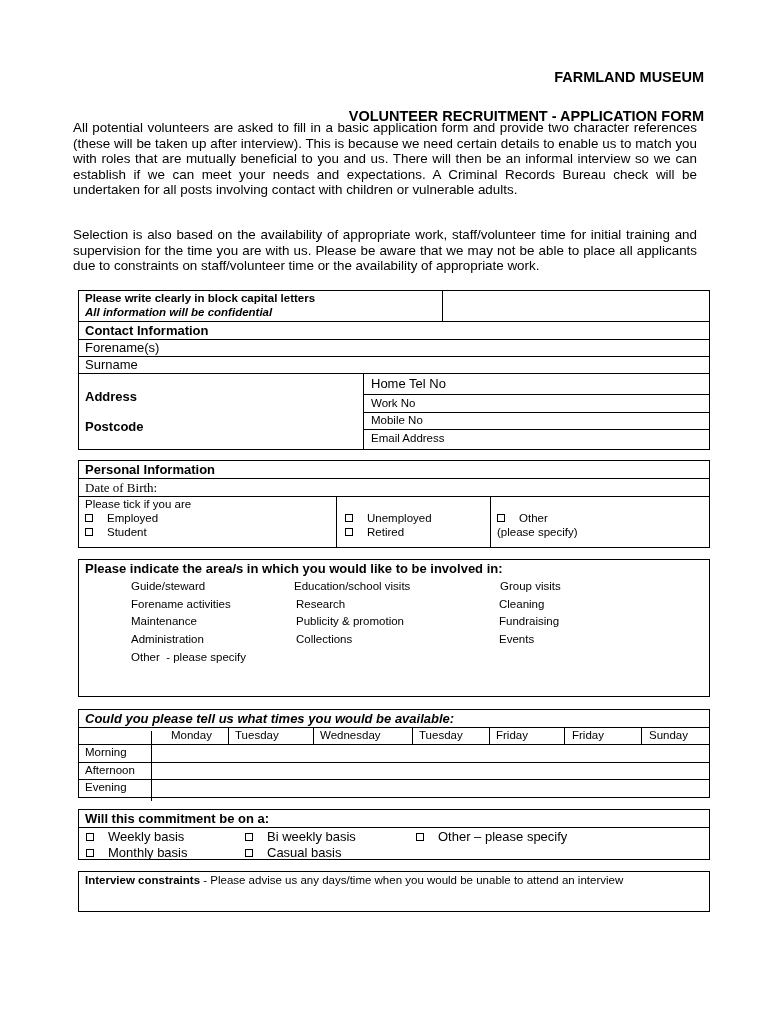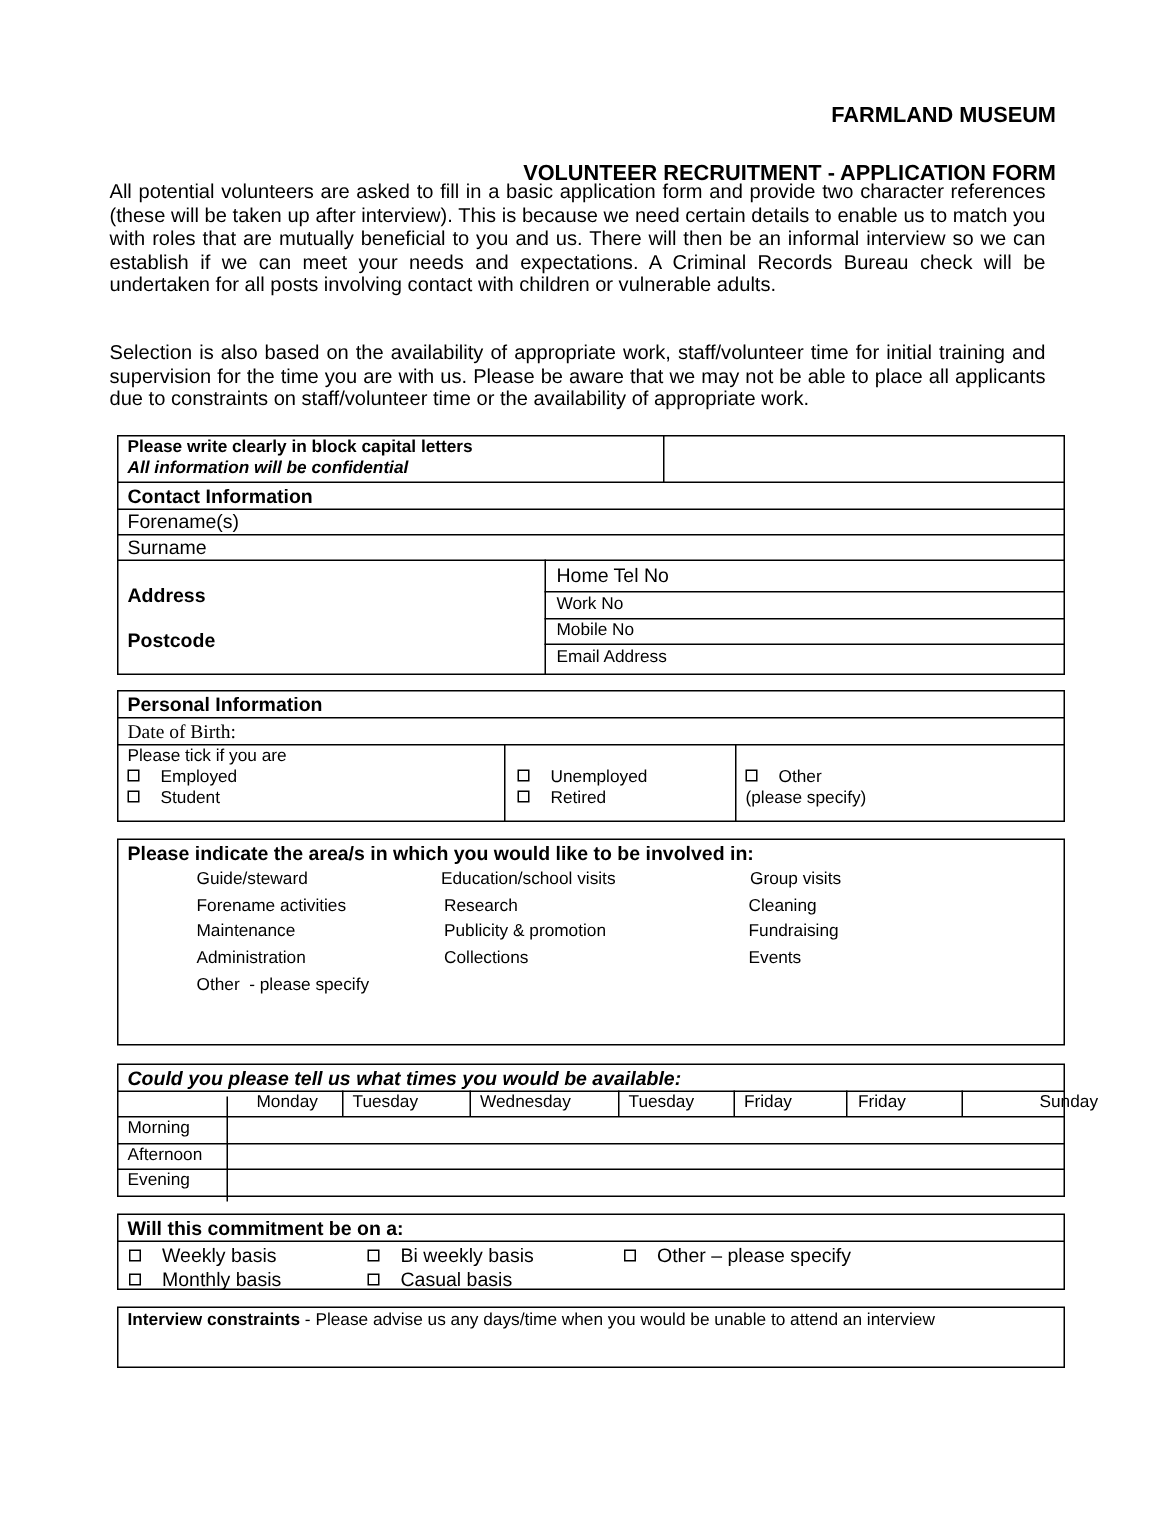--- a/index.html
+++ b/index.html
@@ -129,21 +129,21 @@
   <div class="vline" style="left:641px; top:727px; height:17px;"></div>
 
   <div class="t b" style="left:85px; top:711px;font-style:italic;">Could you please tell us what times you would be available:</div>
 
   <div class="t sm" style="left:171px; top:729px;">Monday</div>
   <div class="t sm" style="left:235px; top:729px;">Tuesday</div>
   <div class="t sm" style="left:320px; top:729px;">Wednesday</div>
   <div class="t sm" style="left:419px; top:729px;">Tuesday</div>
   <div class="t sm" style="left:496px; top:729px;">Friday</div>
   <div class="t sm" style="left:572px; top:729px;">Friday</div>
-  <div class="t sm" style="left:649px; top:729px;margin-left:44px;">Sunday</div>
+  <div class="t sm" style="left:649px; top:729px;">Sunday</div>
 
   <div class="t sm" style="left:85px; top:746px;">Morning</div>
   <div class="t sm" style="left:85px; top:764px;">Afternoon</div>
   <div class="t sm" style="left:85px; top:781px;">Evening</div>
 
   <div class="field" style="left:153px; top:745px; width:556px; height:16px;"></div>
   <div class="field" style="left:153px; top:763px; width:556px; height:16px;"></div>
   <div class="field" style="left:153px; top:780px; width:556px; height:17px;"></div>
 </div>
 

